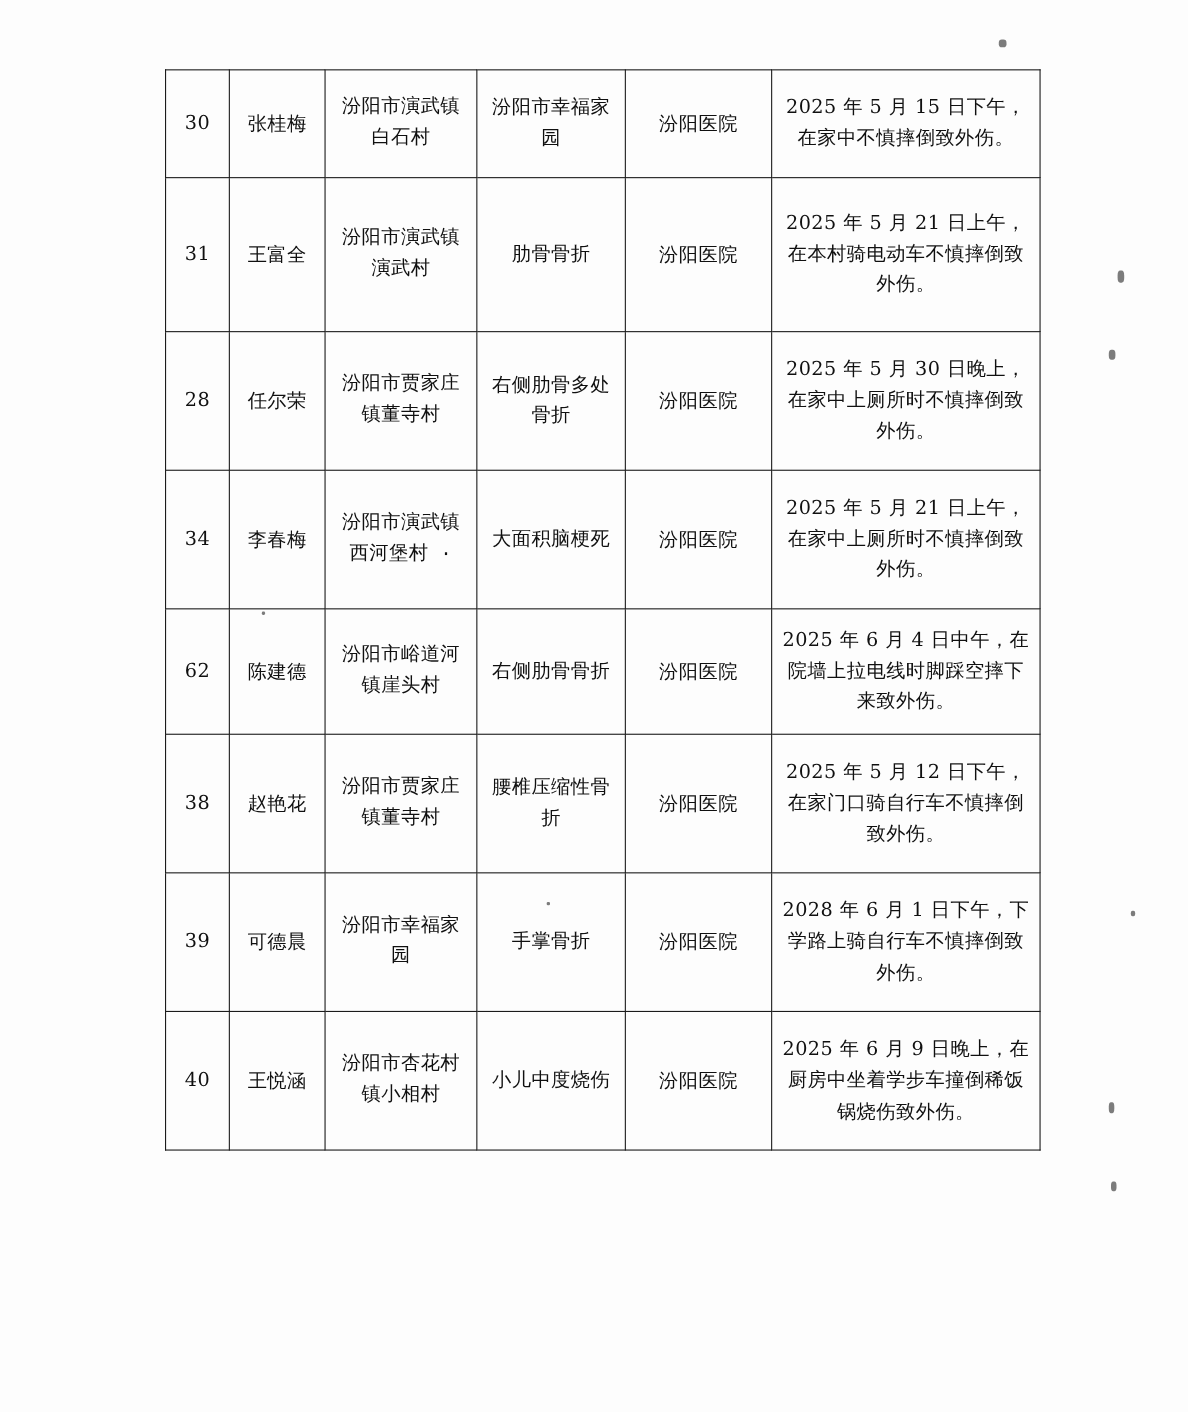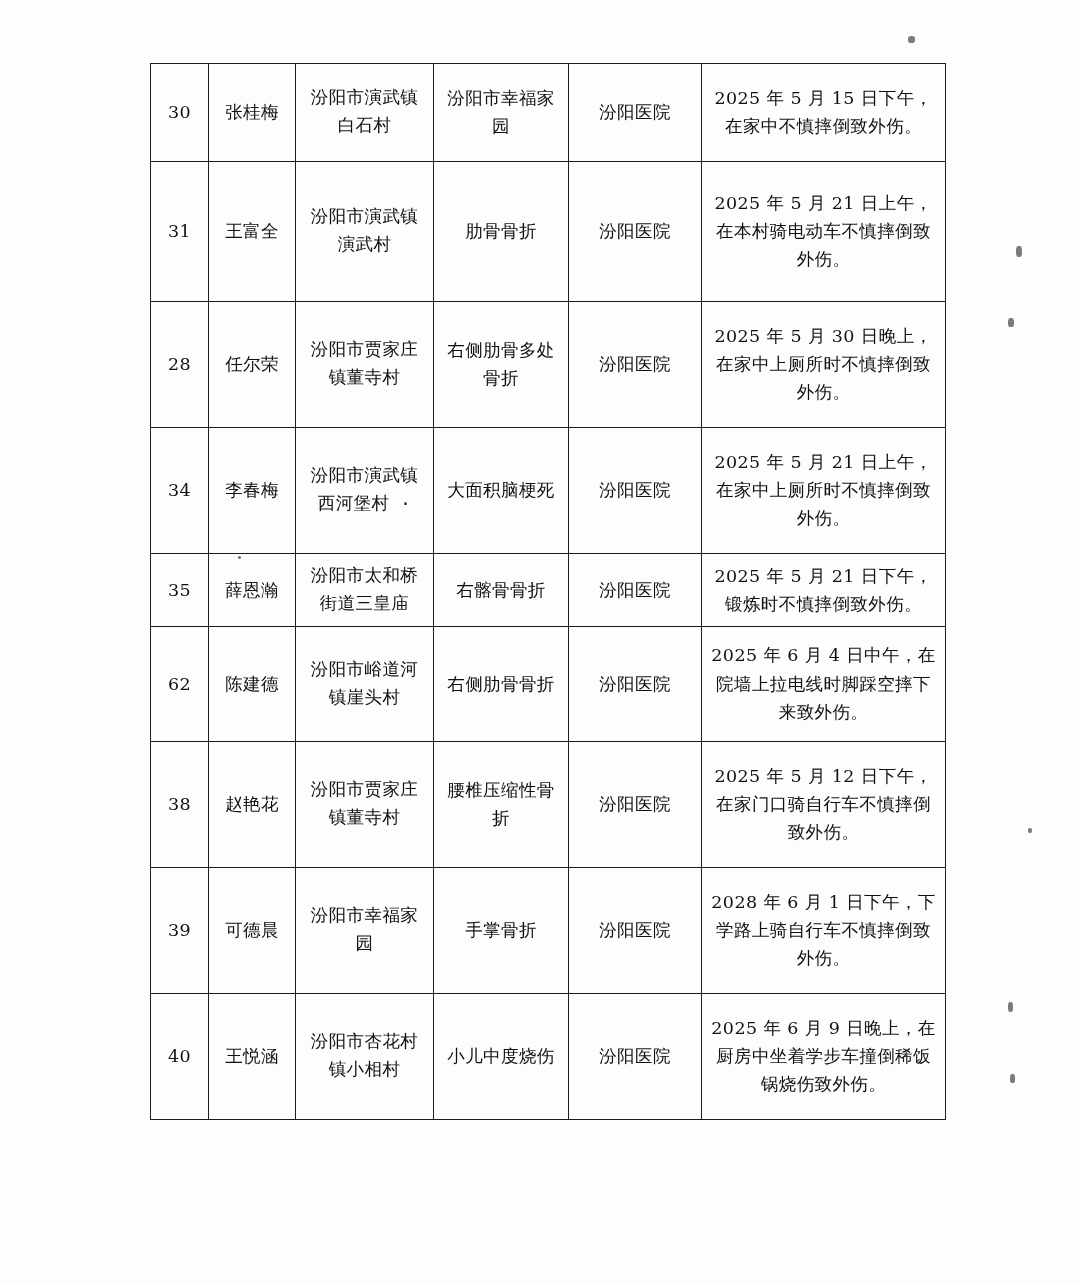--- a/index.html
+++ b/index.html
@@ -126,28 +126,20 @@
             <td class="desc-cell">2025 年 5 月 30 日晚上，在家中上厕所时不慎摔倒致外伤。</td>
           </tr>
           <tr class="r-tall">
             <td class="index-cell">34</td>
             <td class="name-cell">李春梅</td>
             <td class="addr-cell">汾阳市演武镇西河堡村 ·</td>
             <td class="injury-cell">大面积脑梗死</td>
             <td class="hosp-cell">汾阳医院</td>
             <td class="desc-cell">2025 年 5 月 21 日上午，在家中上厕所时不慎摔倒致外伤。</td>
           </tr>
-          <tr class="r-short">
-            <td class="index-cell">35</td>
-            <td class="name-cell">薛恩瀚</td>
-            <td class="addr-cell">汾阳市太和桥街道三皇庙</td>
-            <td class="injury-cell">右髂骨骨折</td>
-            <td class="hosp-cell">汾阳医院</td>
-            <td class="desc-cell">2025 年 5 月 21 日下午，锻炼时不慎摔倒致外伤。</td>
-          </tr>
           <tr class="r-mid">
             <td class="index-cell">62</td>
             <td class="name-cell">陈建德</td>
             <td class="addr-cell">汾阳市峪道河镇崖头村</td>
             <td class="injury-cell">右侧肋骨骨折</td>
             <td class="hosp-cell">汾阳医院</td>
             <td class="desc-cell">2025 年 6 月 4 日中午，在院墙上拉电线时脚踩空摔下来致外伤。</td>
           </tr>
           <tr class="r-tall">
             <td class="index-cell">38</td>

